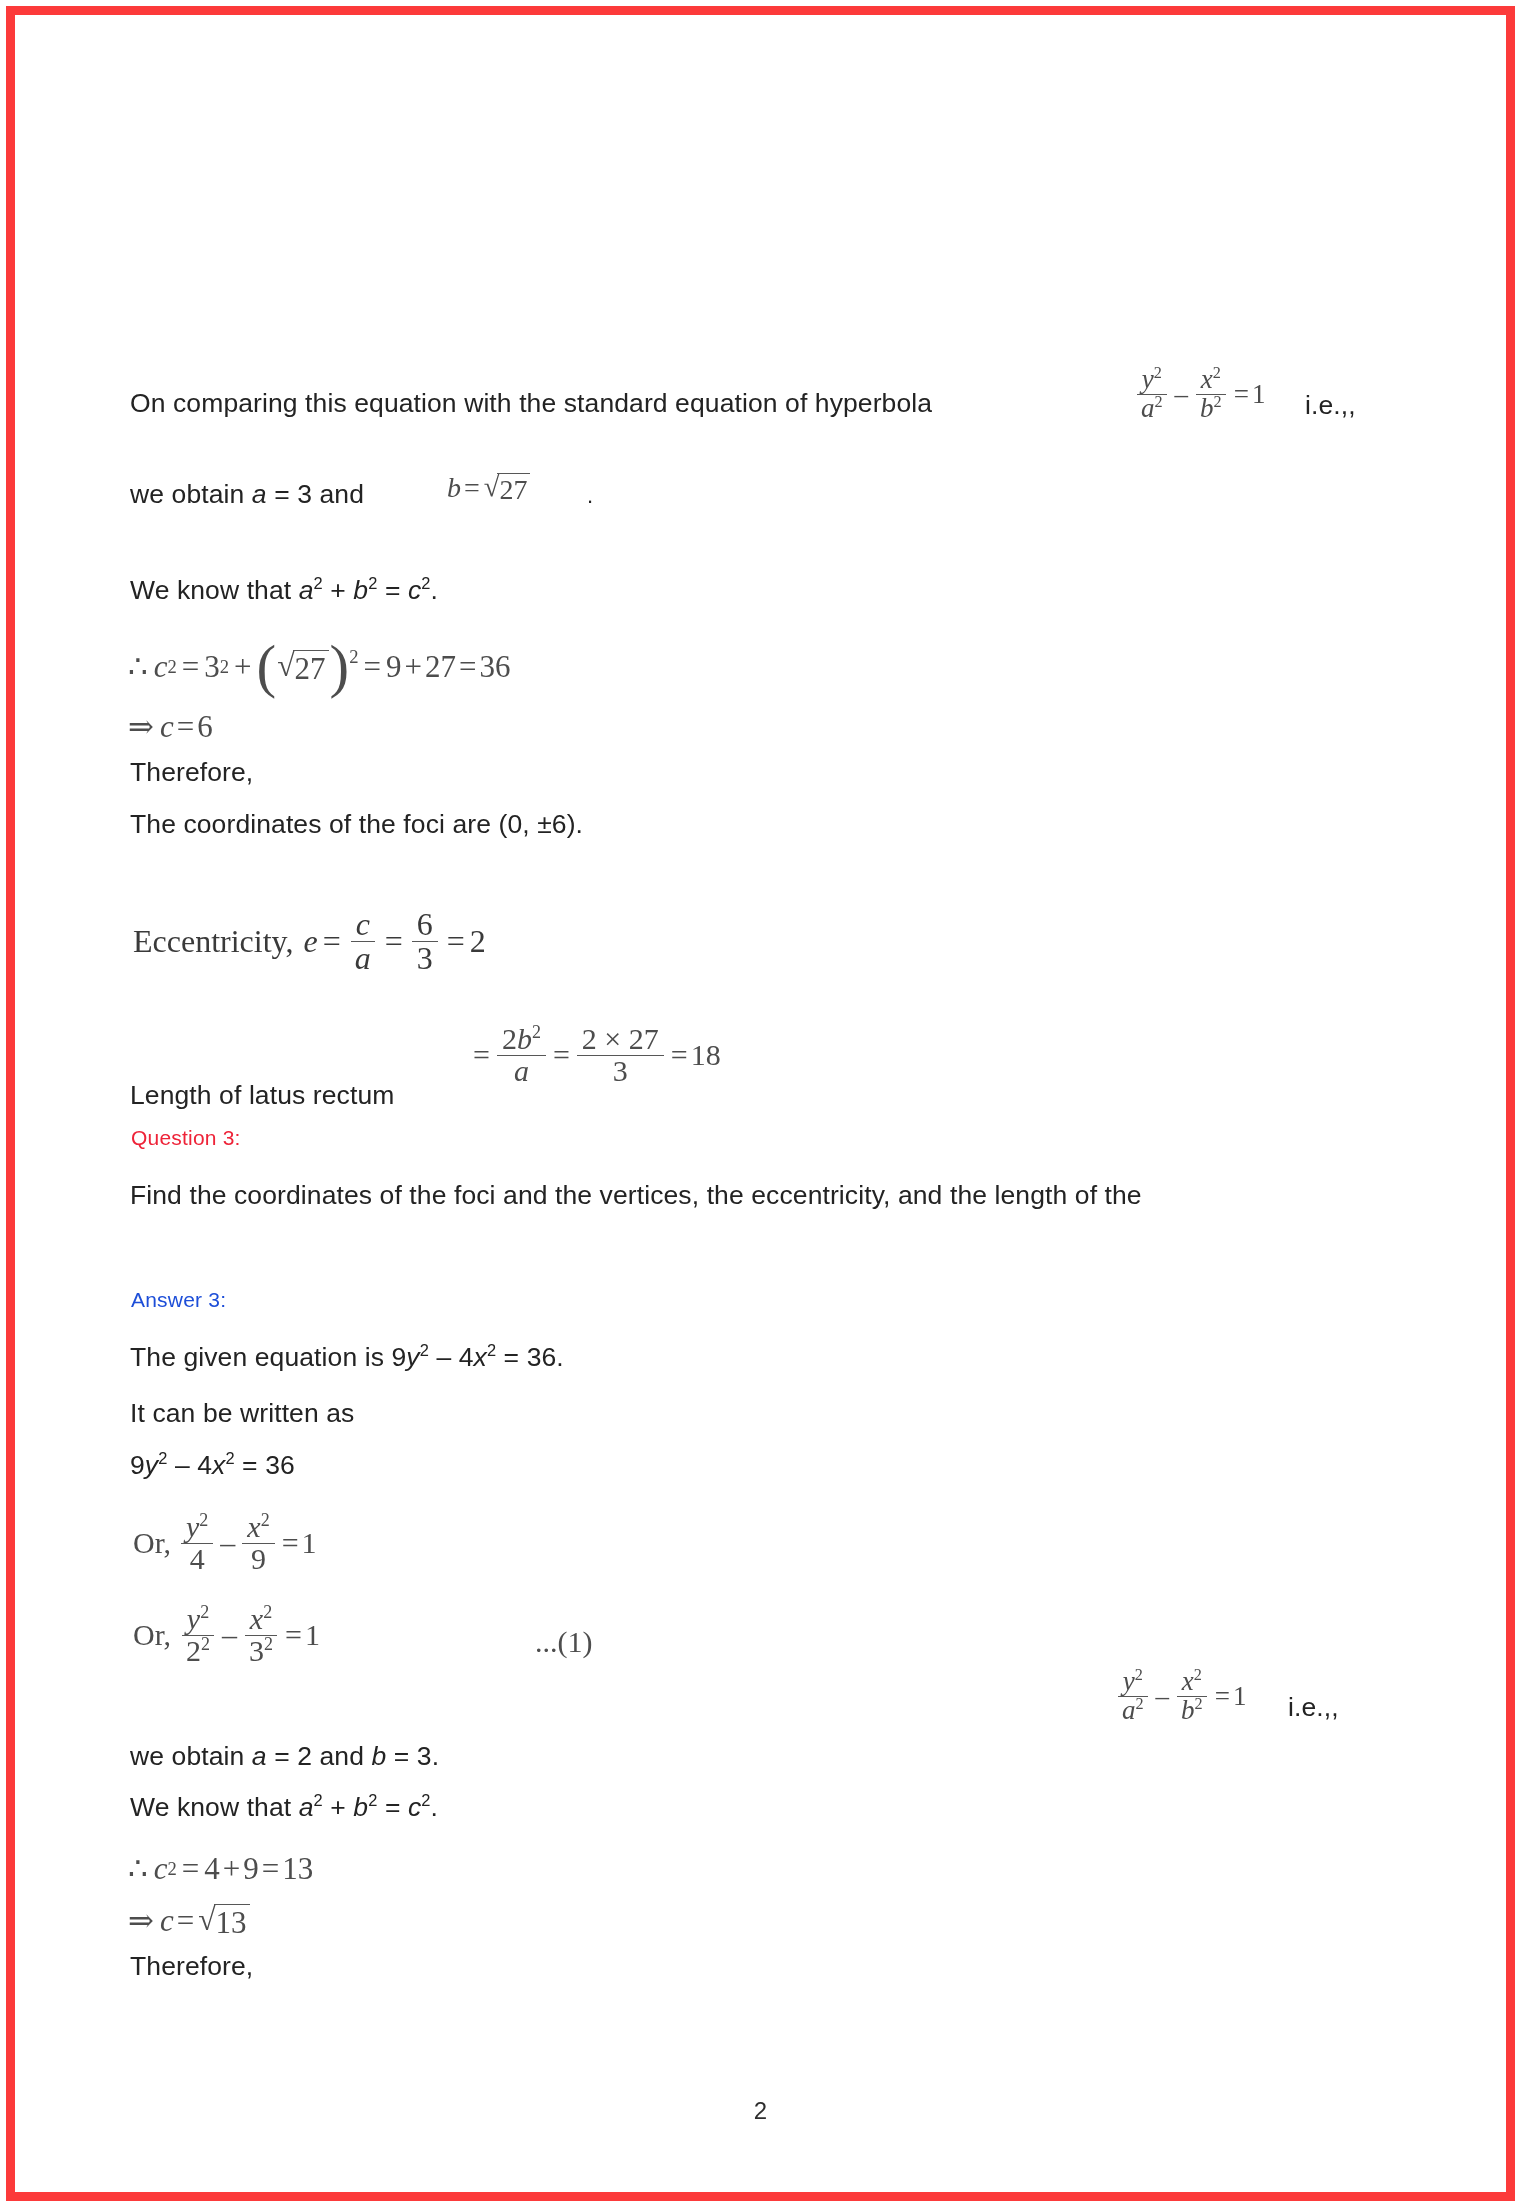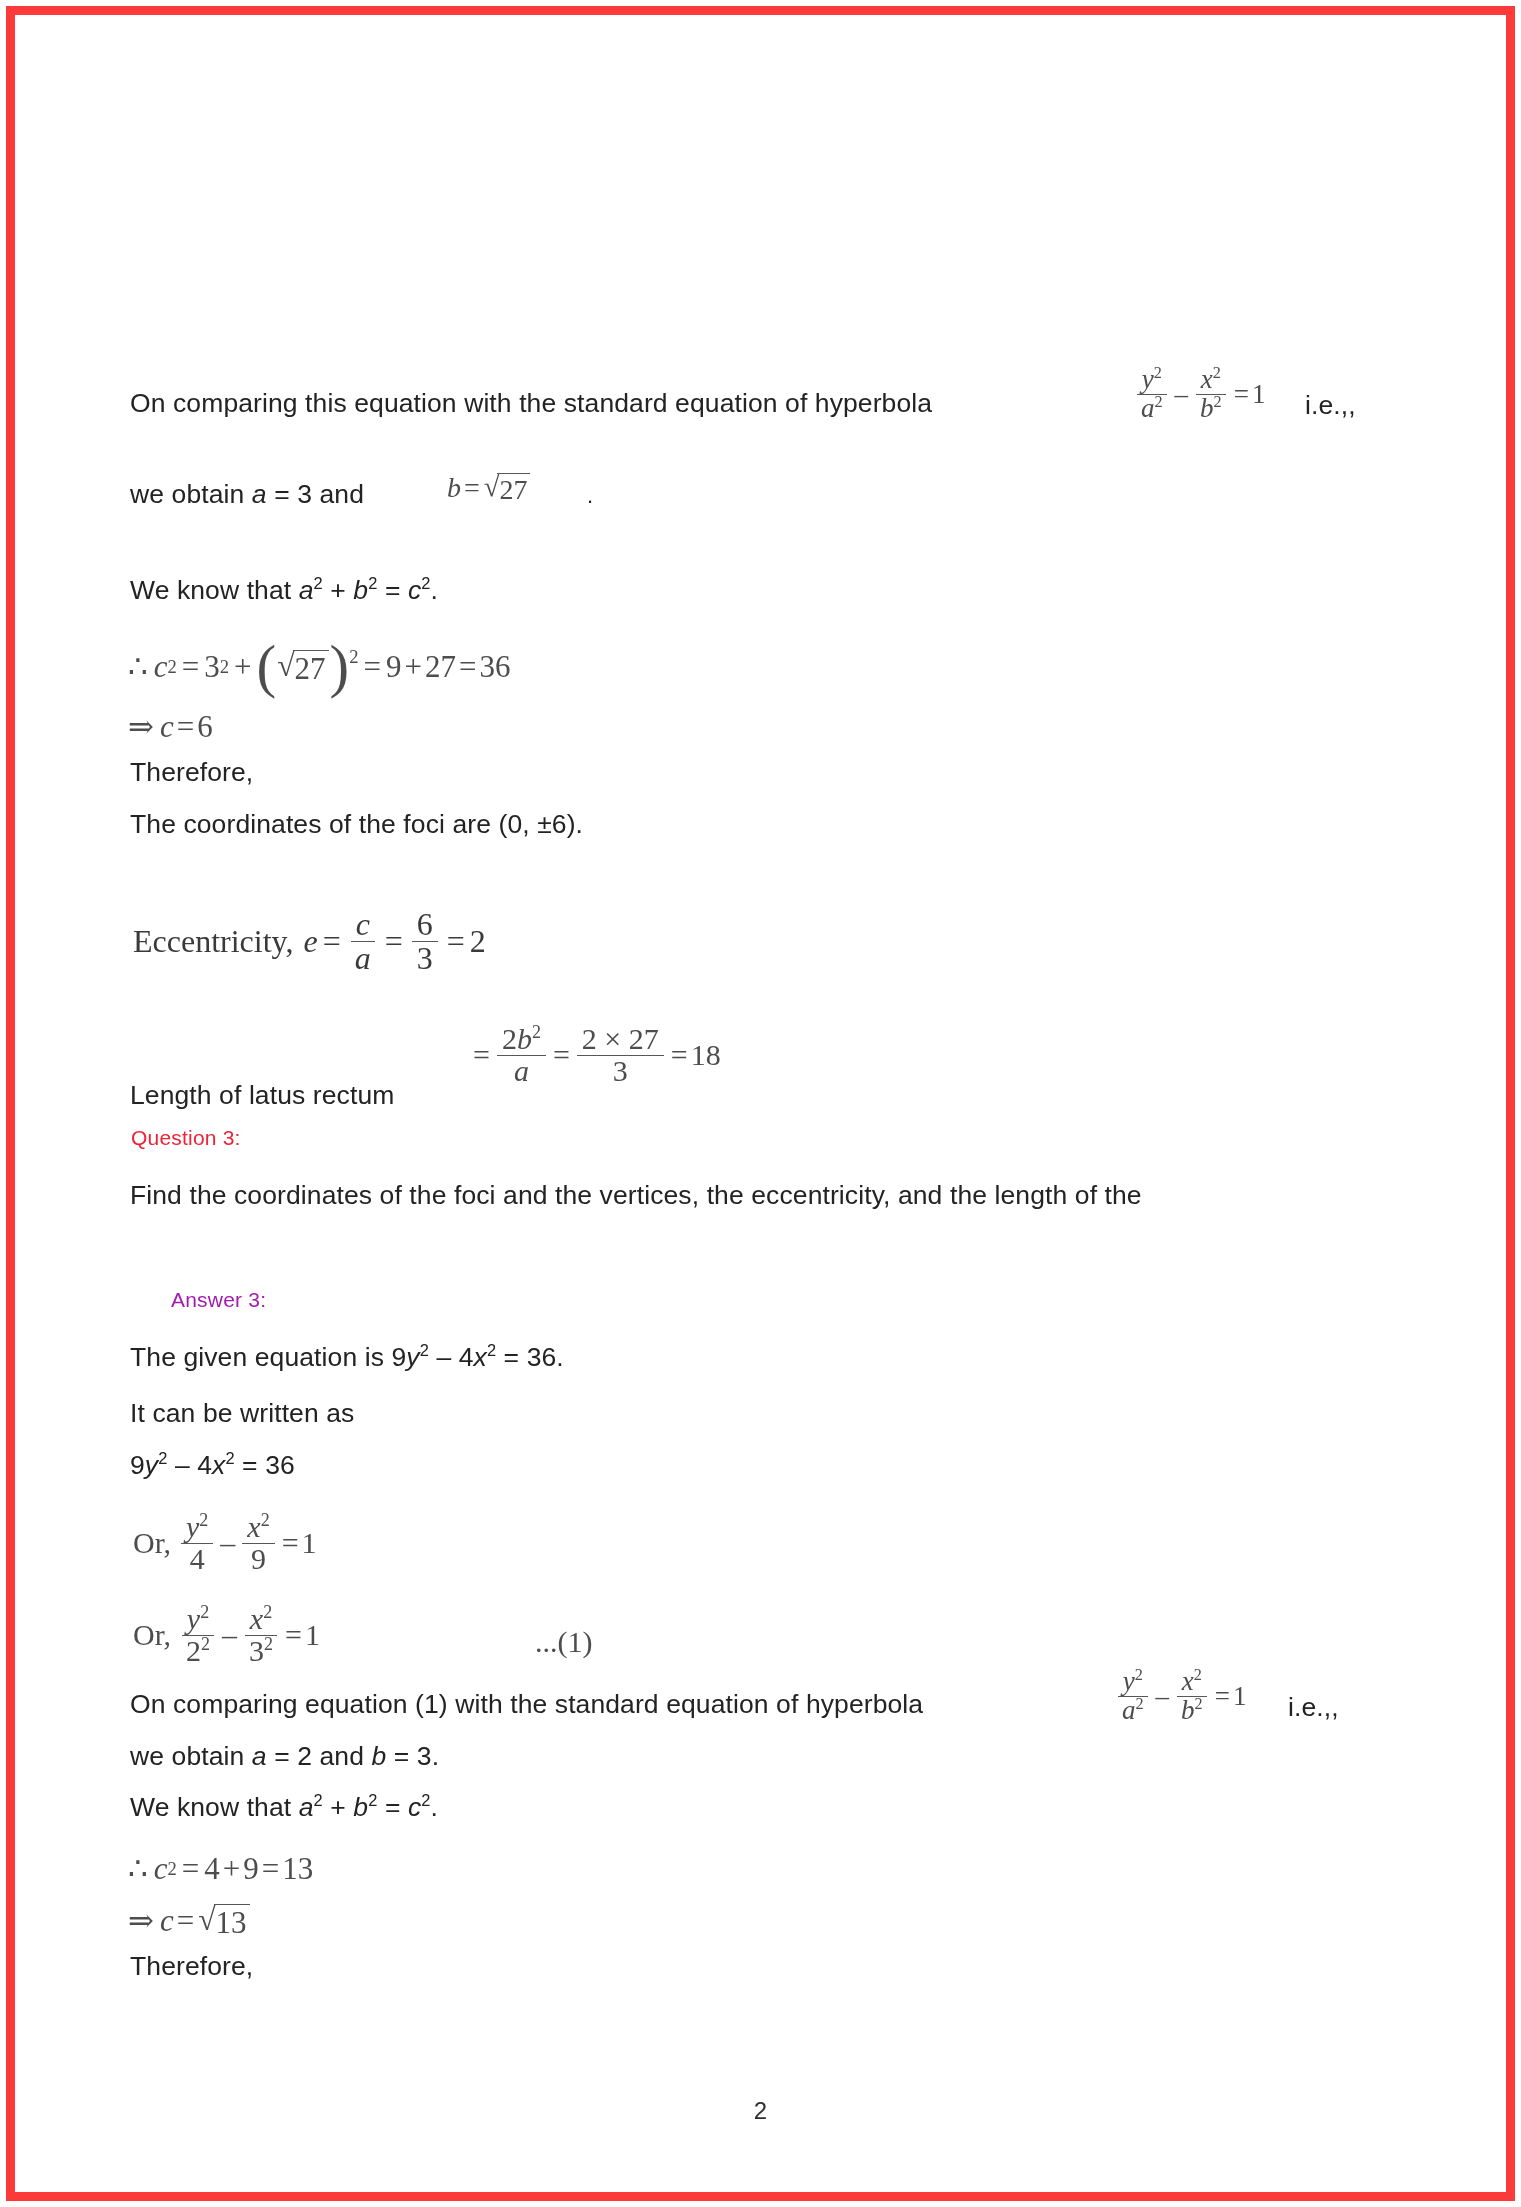--- a/index.html
+++ b/index.html
@@ -50,21 +50,21 @@
   }
 
   .hdg {
     position: absolute;
     font-weight: normal;
     font-size: 21px;
     white-space: nowrap;
     letter-spacing: 0.2px;
   }
   .hdg-q { color: #ee2338; }
-  .hdg-a { color: #a21caf; margin-left: 40px; }
+  .hdg-a { color: #1d4ed8; }
 
   
   .v { font-style: italic; }
   sup.e { font-size: 0.62em; vertical-align: super; line-height: 0; }
 
   
   .eq {
     position: absolute;
     font-family: "Liberation Serif", "DejaVu Serif", serif;
     color: #4d4d4d;
@@ -310,21 +310,20 @@
     <span class="frac">
       <span class="num"><span class="it">x</span><sup>2</sup></span>
       <span class="den"><span>3</span><sup>2</sup></span>
     </span>
     <span class="op-tight">=</span>
     <span>1</span>
   </div>
 
   <div class="eq" style="left:535px; top:1625px; font-size:30px;">...(1)</div>
 
-  <div class="line" style="left:130px; top:1689px;">On comparing equation (1) with the standard equation of hyperbola</div>
 
   <div class="eq" style="left:1113px; top:1668px; font-size:27px;">
     <span class="frac">
       <span class="num"><span class="it">y</span><sup>2</sup></span>
       <span class="den"><span class="it">a</span><sup>2</sup></span>
     </span>
     <span class="op-tight">–</span>
     <span class="frac">
       <span class="num"><span class="it">x</span><sup>2</sup></span>
       <span class="den"><span class="it">b</span><sup>2</sup></span>

